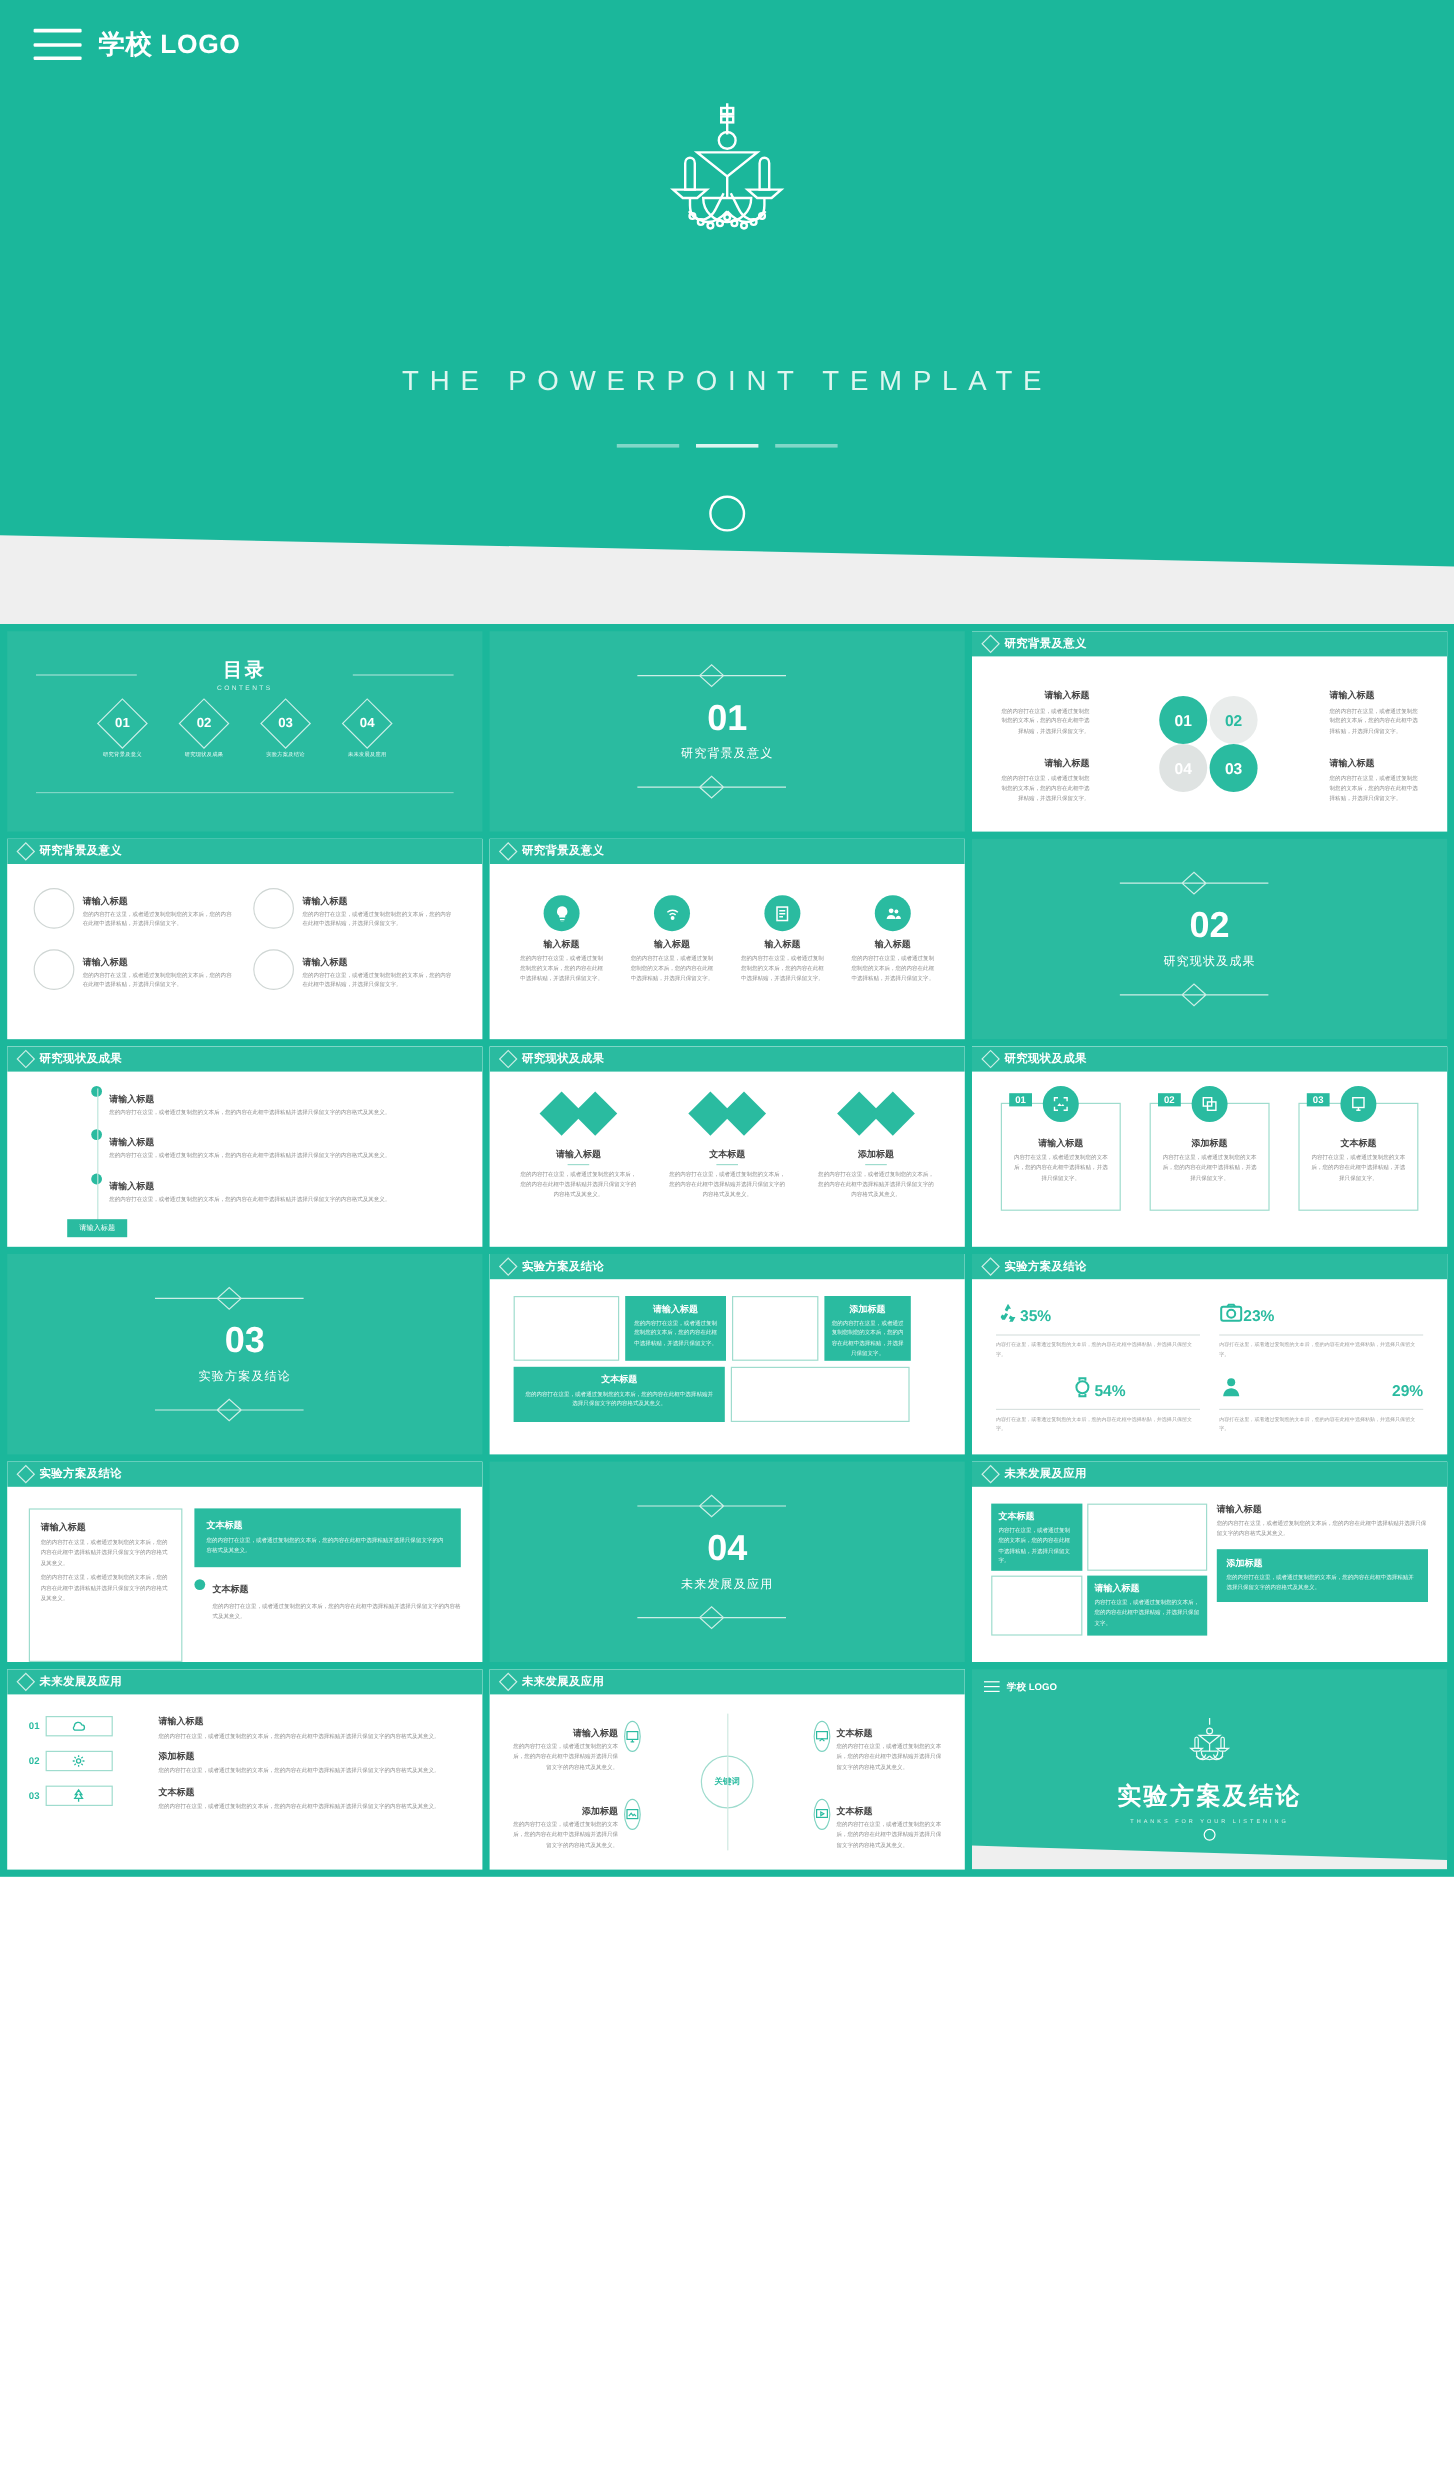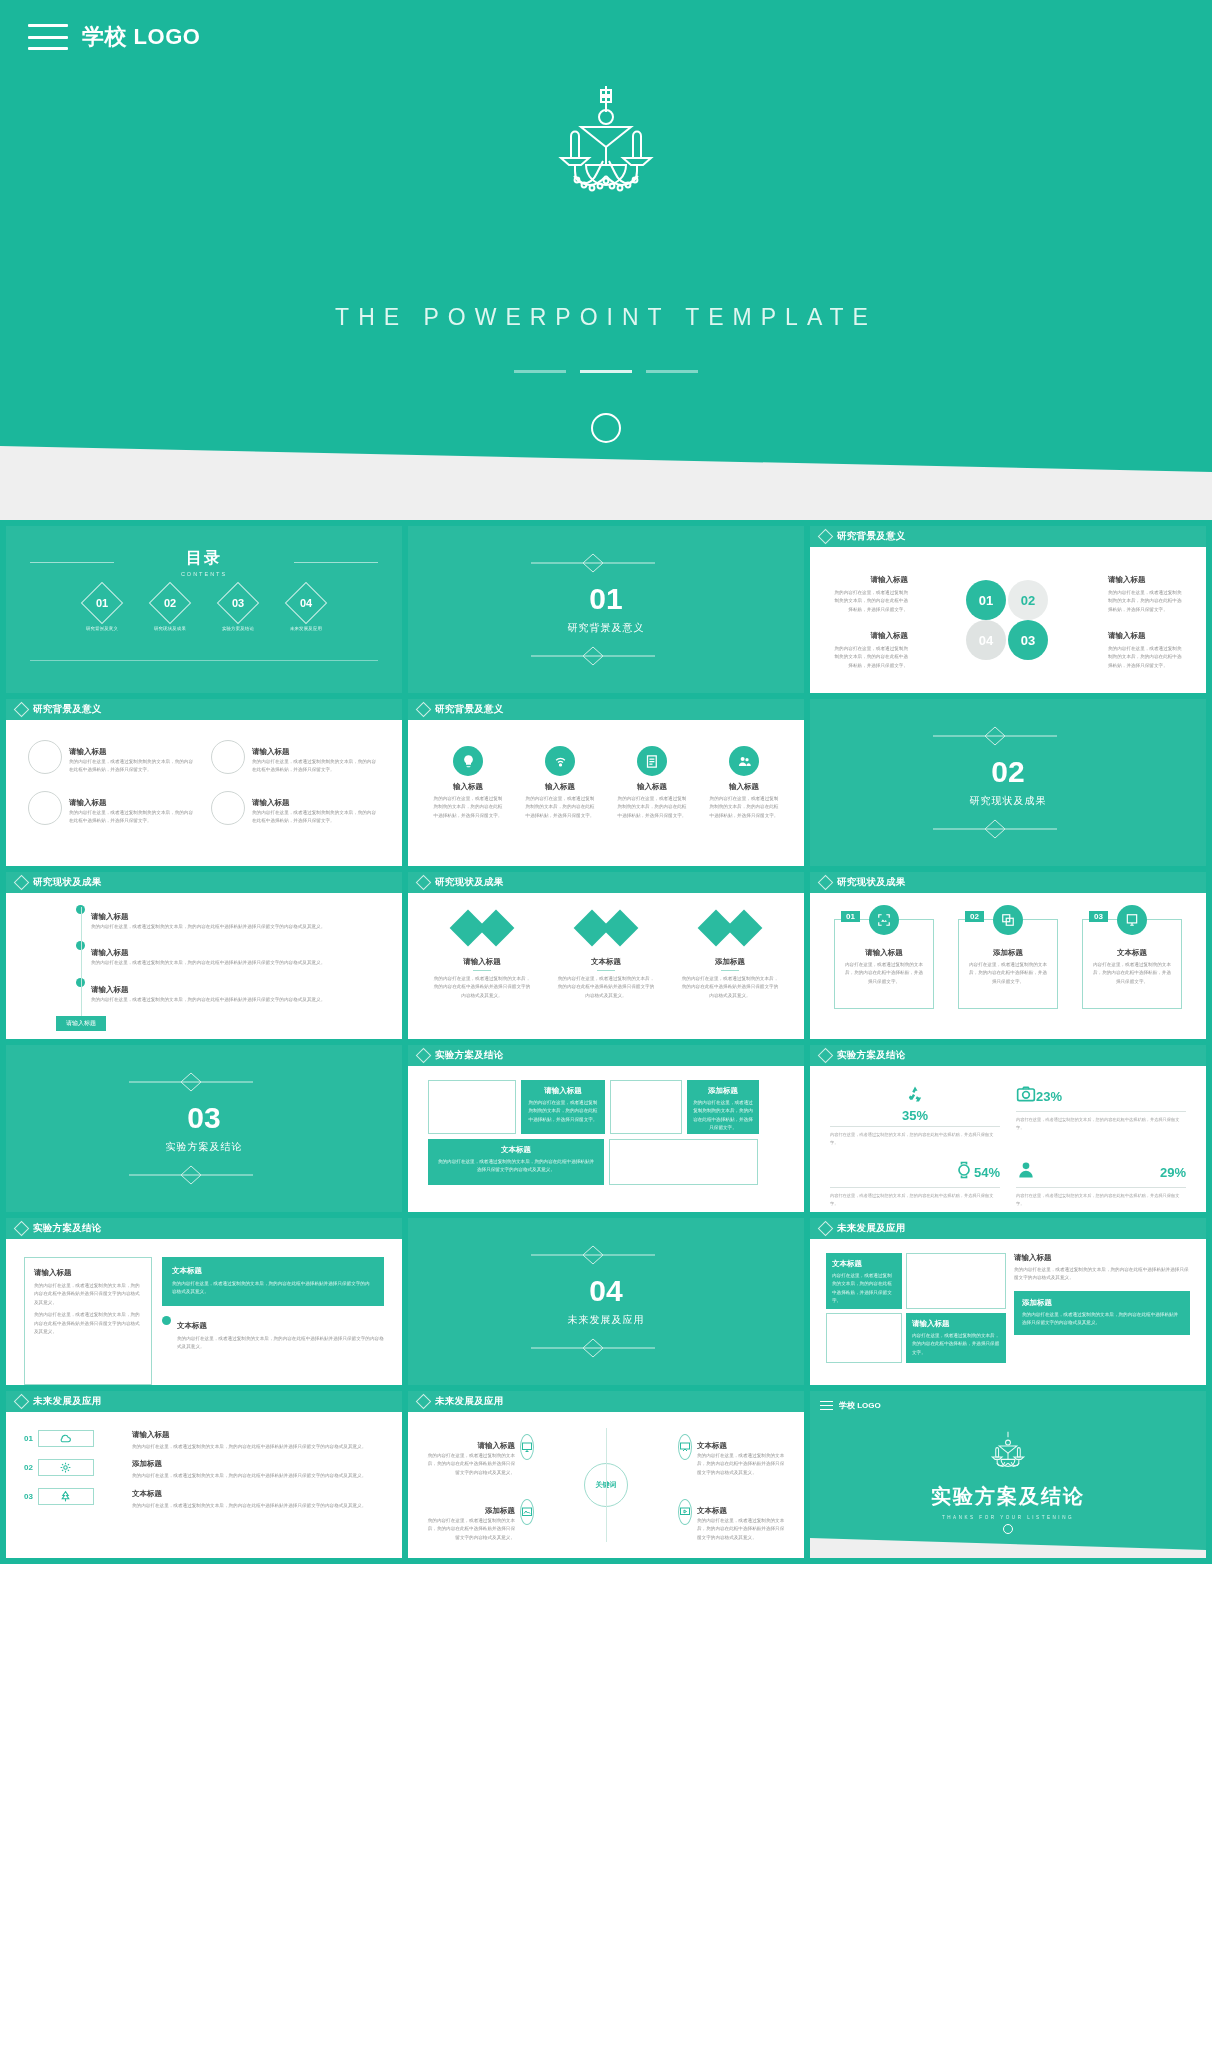--- a/index.html
+++ b/index.html
@@ -512,21 +512,21 @@
       </div>
     </div>
 
     <div class="slide">
       <div class="s-head">
         <span class="dia"></span>
         <span class="ht">实验方案及结论</span>
       </div>
       <div class="s-body" style="display:grid; grid-template-columns:1fr 1fr; gap:14px 16px; padding:18px 20px;">
         <div>
-          <div style="display:flex; align-items:center; flex-direction:column;">
+          <div style="display:flex; align-items:center; ">
             <span>
               <svg width="20" height="20" viewBox="0 0 24 24" fill="#2ABBA0">
                 <path d="M12 3l3 5h-2.2l-1.6 2.7-2.5-1.4L12 3zM4.6 16.3l1.5-2.6 1.9 1.1 1.6-2.7 2.5 1.4-3.2 5.5H6.2zM19.4 16.3l-2.6 4.7h-3.6l1.4-2.4-1.9-1.1 1.6-2.7 2.5 1.4z"></path>
                 </svg>
             </span>
             <span class="pct-num">35%</span>
           </div>
           <div class="pct-rule"></div>
           <div class="tiny">内容打在这里，或者通过复制您的文本后，您的内容在此框中选择粘贴，并选择只保留文字。</div>
         </div>
@@ -538,21 +538,21 @@
                   <circle cx="12" cy="13" r="4"></circle>
                   <path d="M8 6l1.5-2h5L16 6"></path>
                 </svg>
             </span>
             <span class="pct-num">23%</span>
           </div>
           <div class="pct-rule"></div>
           <div class="tiny">内容打在这里，或者通过复制您的文本后，您的内容在此框中选择粘贴，并选择只保留文字。</div>
         </div>
         <div>
-          <div style="display:flex; align-items:center; justify-content:flex-end;">
+          <div style="display:flex; align-items:center; justify-content:center;">
             <span>
               <svg width="20" height="20" viewBox="0 0 24 24" fill="none" stroke="#2ABBA0" stroke-width="2">
                 <circle cx="12" cy="12" r="6"></circle>
                   <path d="M9 5.5V3h6v2.5M9 18.5V21h6v-2.5"></path>
                 </svg>
             </span>
             <span class="pct-num">54%</span>
           </div>
           <div class="pct-rule"></div>
           <div class="tiny">内容打在这里，或者通过复制您的文本后，您的内容在此框中选择粘贴，并选择只保留文字。</div>

